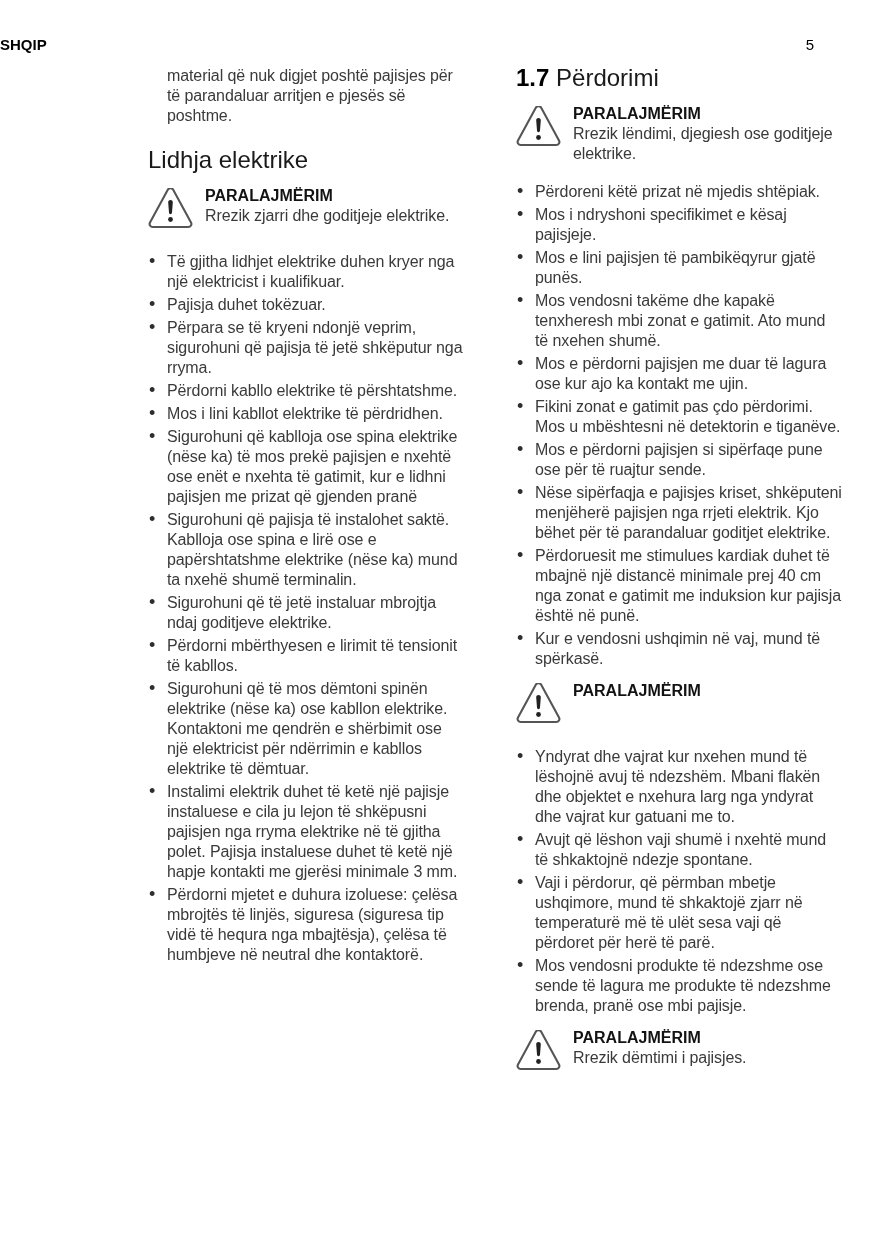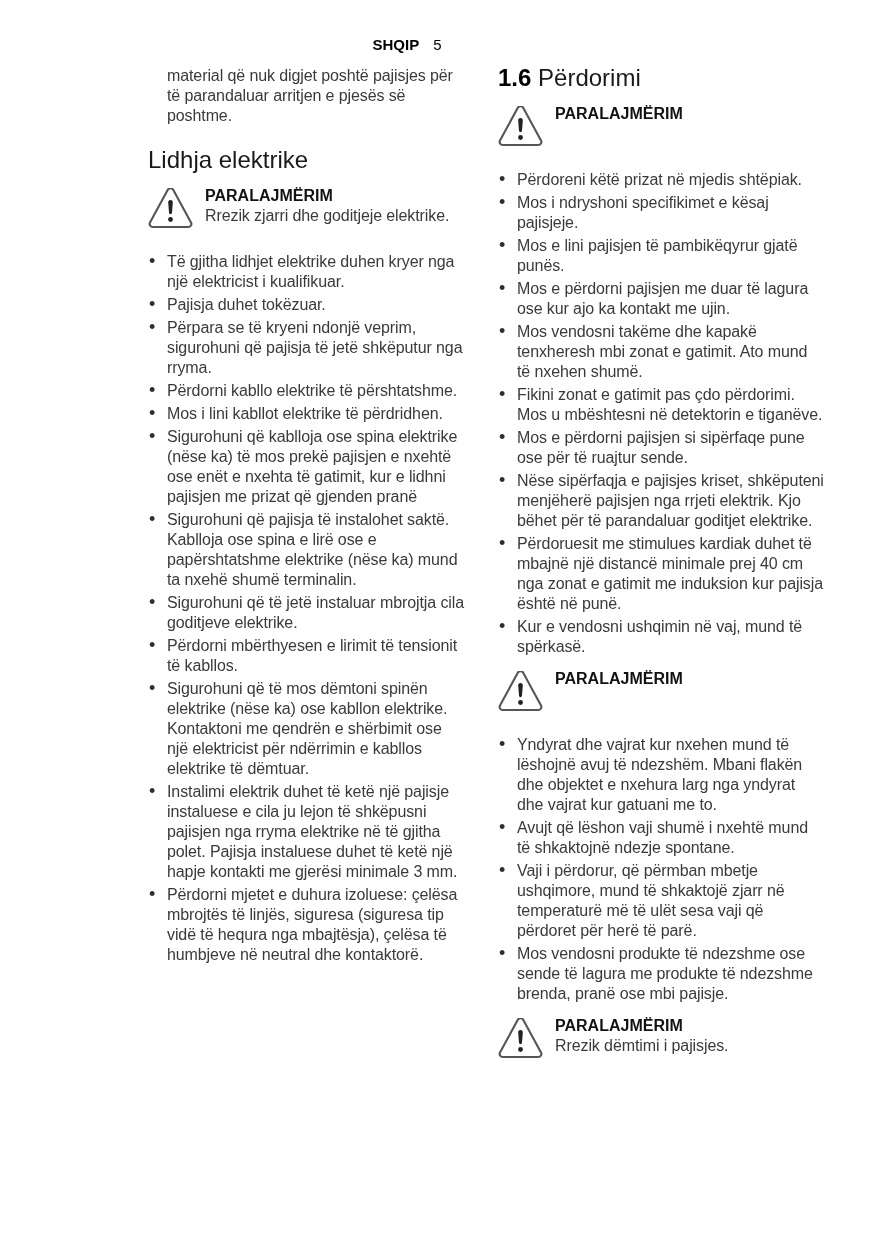--- a/index.html
+++ b/index.html
@@ -11,30 +11,30 @@
     position:relative;
     overflow:hidden;
     font-size:16px;
     line-height:20px;
     letter-spacing:-0.1px;
   }
 
   
   .page-header {
     position:absolute; top:35px; left:0; width:814px;
-    display:flex; justify-content:center; align-items:baseline; gap:14px;
+    display:flex; justify-content:space-between; align-items:baseline; gap:14px;
     font-size:15px; color:#000; letter-spacing:0;
   }
   .lang { font-weight:bold; }
   .pagenum { font-weight:normal; }
 
   
   .columns {
     position:absolute; top:60px; left:148px; width:676px;
-    display:grid; grid-template-columns:316px 326px; column-gap:34px;
+    display:grid; grid-template-columns:316px 326px; column-gap:52px;
     align-items:start;
   }
   .col { min-width:0; }
 
   .intro { padding-left:19px; margin-top:6px; }
 
   h2.section-heading {
     font-size:24px; line-height:28px; font-weight:normal;
     color:#1a1a1a; letter-spacing:0; margin:20px 0 0 0;
   }
@@ -99,63 +99,64 @@
         <li><span>Përpara se të kryeni ndonjë veprim, sigurohuni që pajisja të jetë shkëputur nga rryma.</span></li>
 
         <li><span>Përdorni kabllo elektrike të përshtatshme.</span></li>
 
         <li><span>Mos i lini kabllot elektrike të përdridhen.</span></li>
 
         <li><span>Sigurohuni që kablloja ose spina elektrike (nëse ka) të mos prekë pajisjen e nxehtë ose enët e nxehta të gatimit, kur e lidhni pajisjen me prizat që gjenden pranë</span></li>
 
         <li><span>Sigurohuni që pajisja të instalohet saktë. Kablloja ose spina e lirë ose e papërshtatshme elektrike (nëse ka) mund ta nxehë shumë terminalin.</span></li>
 
-        <li><span>Sigurohuni që të jetë instaluar mbrojtja cila goditjeve elektrike.</span></li>
+        <li><span>Sigurohuni që të jetë instaluar mbrojtja ndaj goditjeve elektrike.</span></li>
 
         <li><span>Përdorni mbërthyesen e lirimit të tensionit të kabllos.</span></li>
 
         <li><span>Sigurohuni që të mos dëmtoni spinën elektrike (nëse ka) ose kabllon elektrike. Kontaktoni me qendrën e shërbimit ose një elektricist për ndërrimin e kabllos elektrike të dëmtuar.</span></li>
 
         <li><span>Instalimi elektrik duhet të ketë një pajisje instaluese e cila ju lejon të shkëpusni pajisjen nga rryma elektrike në të gjitha polet. Pajisja instaluese duhet të ketë një hapje kontakti me gjerësi minimale 3 mm.</span></li>
 
         <li><span>Përdorni mjetet e duhura izoluese: çelësa mbrojtës të linjës, siguresa (siguresa tip vidë të hequra nga mbajtësja), çelësa të humbjeve në neutral dhe kontaktorë.</span></li>
       </ul>
   </div>
 
   <div class="col right-col">
 
     <h2 class="section-heading">
-      <span class="section-number">1.6</span>
+      <span class="section-number">1.7</span>
       <span>Përdorimi</span>
     </h2>
 
     <div class="warning">
       <span class="warning-icon-wrap">
         <svg width="45" height="41" viewBox="0 0 45 41" aria-hidden="true">
           <path d="M19.8 3.6 a3.1 3.1 0 0 1 5.4 0 L43 36.2 a3.1 3.1 0 0 1 -2.7 4.6 H4.7 A3.1 3.1 0 0 1 2 36.2 Z" fill="none" stroke="#555555" stroke-width="2.1" stroke-linejoin="round" transform="translate(0,-1.8)"></path>
           <path d="M22.5 12 c1.6 0 2.4 0.9 2.3 2.4 l-0.8 10.2 c-0.1 1.1 -0.7 1.7 -1.5 1.7 s-1.4 -0.6 -1.5 -1.7 l-0.8 -10.2 c-0.1 -1.5 0.7 -2.4 2.3 -2.4 Z" fill="#222222"></path>
           <circle cx="22.5" cy="31.5" r="2.4" fill="#222222"></circle>
         </svg>
       </span>
       <div class="warning-body">
         <div class="warning-title">PARALAJMËRIM</div>
+        <div class="warning-text">Rrezik lëndimi, djegiesh ose goditjeje elektrike.</div>
       </div>
     </div>
 
     <ul class="bullets">
 
         <li><span>Përdoreni këtë prizat në mjedis shtëpiak.</span></li>
 
         <li><span>Mos i ndryshoni specifikimet e kësaj pajisjeje.</span></li>
 
         <li><span>Mos e lini pajisjen të pambikëqyrur gjatë punës.</span></li>
 
+        <li><span>Mos vendosni takëme dhe kapakë tenxheresh mbi zonat e gatimit. Ato mund të nxehen shumë.</span></li>
+
         <li><span>Mos e përdorni pajisjen me duar të lagura ose kur ajo ka kontakt me ujin.</span></li>
-
-        <li><span>Mos vendosni takëme dhe kapakë tenxheresh mbi zonat e gatimit. Ato mund të nxehen shumë.</span></li>
 
         <li><span>Fikini zonat e gatimit pas çdo përdorimi. Mos u mbështesni në detektorin e tiganëve.</span></li>
 
         <li><span>Mos e përdorni pajisjen si sipërfaqe pune ose për të ruajtur sende.</span></li>
 
         <li><span>Nëse sipërfaqja e pajisjes kriset, shkëputeni menjëherë pajisjen nga rrjeti elektrik. Kjo bëhet për të parandaluar goditjet elektrike.</span></li>
 
         <li><span>Përdoruesit me stimulues kardiak duhet të mbajnë një distancë minimale prej 40 cm nga zonat e gatimit me induksion kur pajisja është në punë.</span></li>
 
         <li><span>Kur e vendosni ushqimin në vaj, mund të spërkasë.</span></li>

